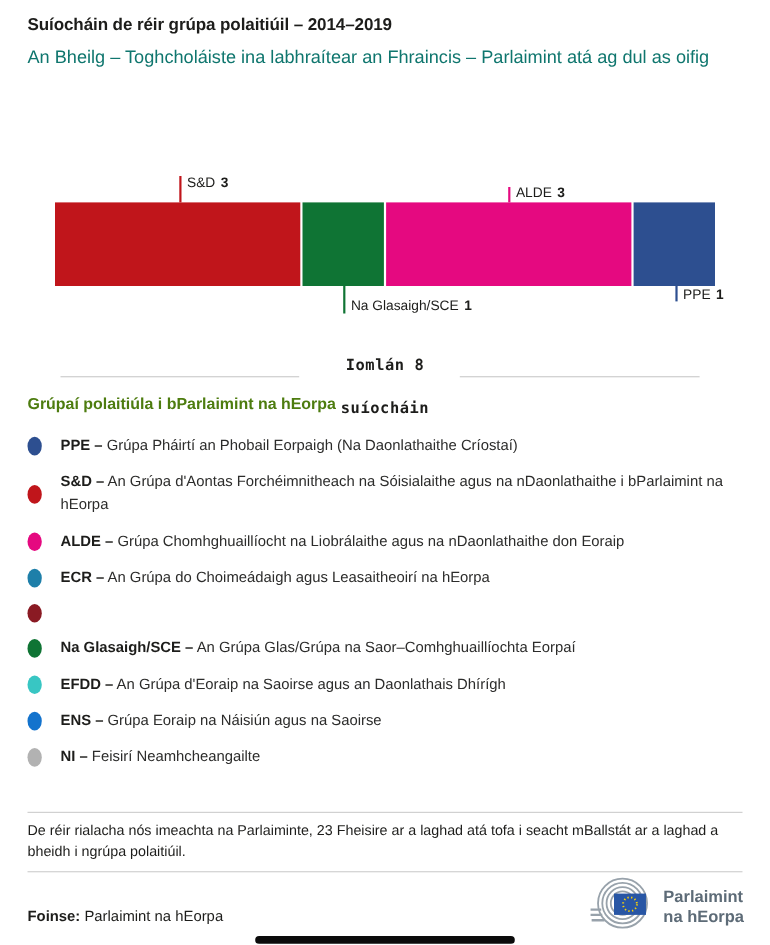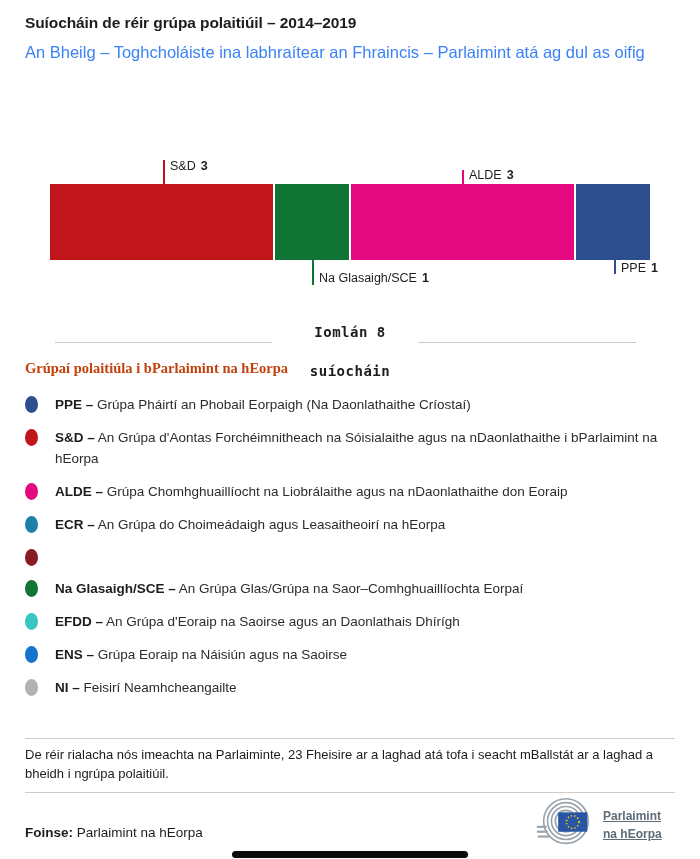--- a/index.html
+++ b/index.html
@@ -2,21 +2,21 @@
 <html><head>
 <meta charset="utf-8">
 <style>
   html,body{margin:0;padding:0;background:#fff;}
   .page{position:relative;width:700px;height:859px;background:#ffffff;overflow:hidden;
         font-family:"Liberation Sans",sans-serif;color:#1d1d1b;}
 
   .title{position:absolute;left:25px;top:14px;margin:0;font-size:15.5px;font-weight:700;
          color:#1d1d1b;letter-spacing:-0.1px;}
   .subtitle{position:absolute;left:25px;top:41px;margin:0;width:658px;font-size:16.5px;
-            line-height:23px;font-weight:400;color:#3b82f6;}
+            line-height:23px;font-weight:400;color:#0f766e;}
 
   
   .bar{position:absolute;left:50px;top:184px;width:600px;height:76px;display:flex;gap:2px;}
   .seg{height:100%;}
 
   
   .tick{position:absolute;width:2px;}
   .tick-sd{left:163px;top:160px;height:24px;}
   .tick-green{left:312px;top:260px;height:25px;}
   .tick-alde{left:462px;top:170px;height:14px;}
@@ -33,38 +33,38 @@
   .total1,.total2{position:absolute;left:0;width:700px;text-align:center;
       font-family:"DejaVu Sans Mono",monospace;font-weight:700;font-size:14px;
       letter-spacing:0.5px;color:#1d1d1b;}
   .total1{top:324px;}
   .total2{top:363px;}
   .rule{position:absolute;height:1px;background:#c9c9c9;top:342px;}
   .rule-l{left:55px;width:217px;}
   .rule-r{left:418px;width:218px;}
 
   
-  .leg-h{position:absolute;left:25px;top:360px;margin:0;font-size:14.5px;font-weight:700;color:#c2410c;font-family:Liberation Serif, serif;}
+  .leg-h{position:absolute;left:25px;top:360px;margin:0;font-size:14.5px;font-weight:700;color:#4d7c0f;}
   .legend{position:absolute;left:25px;top:394px;width:658px;}
-  .legend-item{display:flex;align-items:flex-start;margin-bottom:12px;}
+  .legend-item{display:flex;align-items:center;margin-bottom:12px;}
   .dot{flex:none;width:13px;height:17px;border-radius:50%;margin-right:17px;margin-top:2px;}
   .ltext{font-size:13.5px;line-height:21px;color:#2c2c2b;}
   .ltext b{color:#1d1d1b;font-weight:700;}
 
   
   .div1,.div2{position:absolute;left:25px;width:650px;height:1px;background:#cccccc;}
   .div1{top:738px;}
   .div2{top:792px;}
   .note{position:absolute;left:25px;top:745px;margin:0;width:658px;font-size:13px;
         line-height:19px;color:#1d1d1b;}
   .source{position:absolute;left:25px;top:825px;margin:0;font-size:13.5px;color:#1d1d1b;}
   .source b{font-weight:700;}
 
   .ep-logo{position:absolute;left:533px;top:798px;width:158px;height:54px;display:flex;align-items:center;}
-  .ep-logo-text{margin-left:8px;font-weight:700;font-size:12px;line-height:18px;color:#5d6b77;text-decoration:underline;}
+  .ep-logo-text{margin-left:8px;font-weight:700;font-size:15px;line-height:18px;color:#5d6b77;}
 
   .home{position:absolute;left:232px;top:851px;width:236px;height:7px;background:#0b0b0b;border-radius:4px;}
 </style>
 </head>
 <body>
 
 <div class="page">
 
   <h1 class="title">Suíocháin de réir grúpa polaitiúil – 2014–2019</h1>
   <p class="subtitle">An Bheilg – Toghcholáiste ina labhraítear an Fhraincis – Parlaimint atá ag dul as oifig</p>

